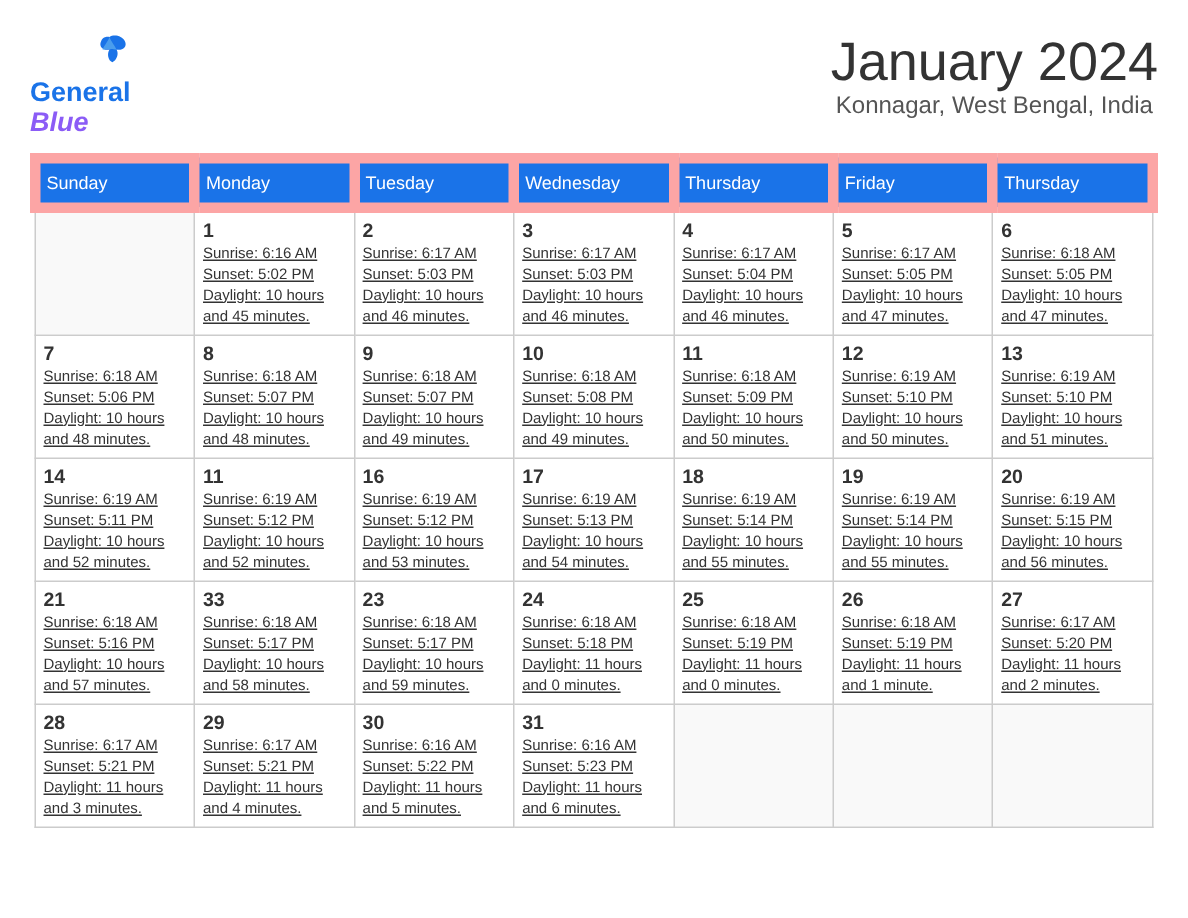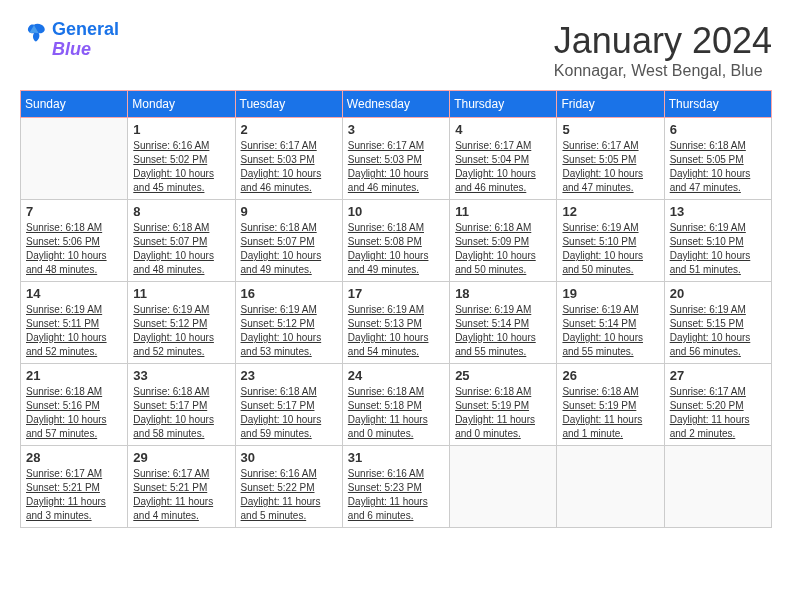--- a/index.html
+++ b/index.html
@@ -11,38 +11,39 @@
       padding: 20px;
     }
     .header {
       display: flex;
       justify-content: space-between;
       align-items: flex-start;
       margin-bottom: 10px;
     }
     .logo {
       display: flex;
-      align-items: flex-start;
+      align-items: flex-end;
       gap: 4px;
+      flex-direction: column;
     }
     .logo-text {
       font-size: 18px;
       font-weight: bold;
       color: #333;
       line-height: 1.1;
     }
     .logo-text span {
       color: #1a73e8;
     }
     .logo-bird {
       width: 28px;
       height: 28px;
     }
     .title-block {
-      text-align: left;
+      text-align: center;
     }
     .month-title {
       font-size: 36px;
       font-weight: 300;
       color: #333;
     }
     .location {
       font-size: 16px;
       color: #555;
     }
@@ -51,21 +52,21 @@
       border-collapse: collapse;
       font-size: 11px;
     }
     .calendar th {
       background: #1a73e8;
       color: #fff;
       padding: 6px 4px;
       text-align: left;
       font-weight: normal;
       font-size: 12px;
-      border: 1px solid #fca5a5;
+      border: 7px solid #fca5a5;
     }
     .calendar td {
       border: 1px solid #ccc;
       vertical-align: top;
       padding: 4px 5px;
       height: 80px;
       width: 107px;
       background: #fff;
     }
     .calendar td.empty {
@@ -93,21 +94,21 @@
       <path d="M15 5 C18 3, 24 4, 26 8 C28 12, 24 15, 20 14 C22 17, 20 22, 17 23 C14 22, 13 17, 15 14 C11 15, 7 12, 9 8 C11 4, 14 5, 15 5Z" fill="#1a73e8"></path>
       <path d="M15 5 C16 8, 18 10, 20 14 C18 14, 16 13, 15 14 C14 13, 12 14, 10 14 C12 10, 14 8, 15 5Z" fill="#4a9ded"></path>
     </svg>
     <div class="logo-text">
       <div><span>General</span></div>
       <div style="color:#8b5cf6;font-style:italic;">Blue</div>
     </div>
   </div>
   <div class="title-block">
     <div class="month-title">January 2024</div>
-    <div class="location">Konnagar, West Bengal, Blue</div>
+    <div class="location">Konnagar, West Bengal, India</div>
   </div>
 </div>
 
 <table class="calendar">
   <thead>
     <tr>
     <th>Sunday</th>
         <th>Monday</th>
         <th>Tuesday</th>
         <th>Wednesday</th>

